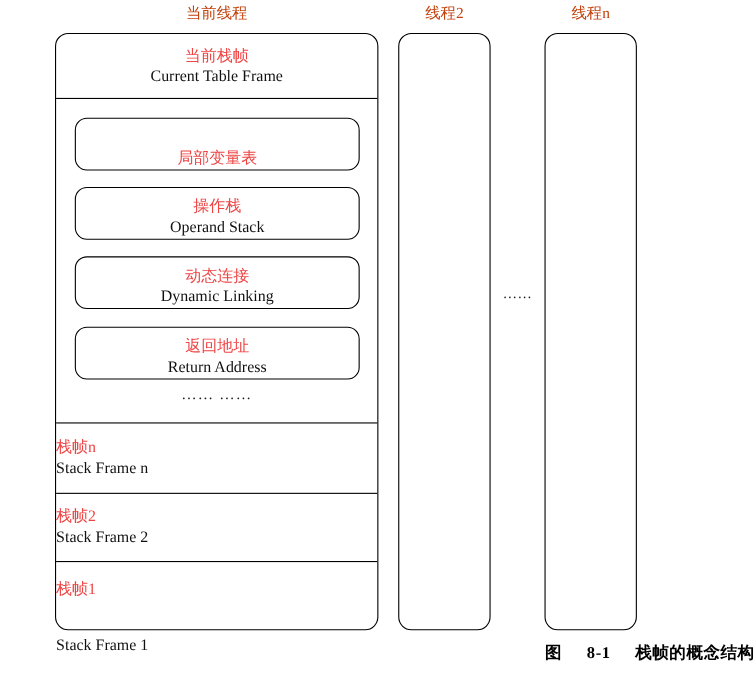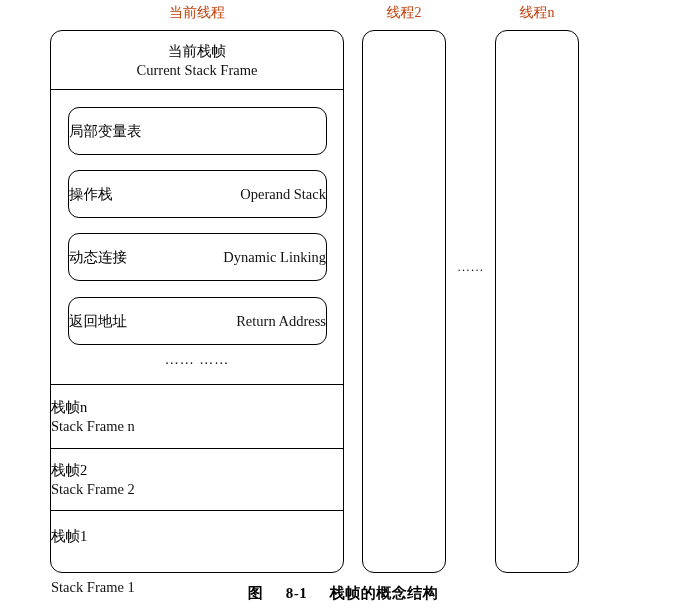--- a/index.html
+++ b/index.html
@@ -90,23 +90,23 @@
   .part-box {
     position: absolute;
     left: 17px;
     width: 259px;
     height: 48px;
     border: 1.3px solid #000000;
     border-radius: 11px;
     background: #ffffff;
     box-sizing: border-box;
     display: flex;
-    flex-direction: row;
+    flex-direction: column;
     align-items: center;
-    justify-content: space-between;
+    justify-content: flex-end;
   }
   #part-local    { top: 17px; }
   #part-operand  { top: 80px; }
   #part-dynamic  { top: 143px; }
   #part-return   { top: 207px; }
 
   .parts-ellipsis {
     position: absolute;
     left: 0;
     top: 262px;
@@ -128,21 +128,21 @@
     justify-content: center;
   }
   #frame-n  { top: 354px;  height: 64px;  border-bottom: 1.3px solid #000000; }
   #frame-2  { top: 418px;  height: 62px;  border-bottom: 1.3px solid #000000; }
   #frame-1  { top: 500px;  height: 61px; gap: 32px; }
 
   
   .cn {
     font-size: 14.5px;
     line-height: 20px;
-    color: #000000;
+    color: #ef4444;
     white-space: nowrap;
     font-family: "Liberation Serif", "DejaVu Serif", serif;
   }
   .en {
     font-size: 14.5px;
     line-height: 19px;
     color: #111111;
     white-space: nowrap;
     font-family: "Liberation Serif", "DejaVu Serif", serif;
   }
@@ -158,21 +158,21 @@
     letter-spacing: 0.5px;
     color: #1a1a1a;
   }
 
   
   #figure-caption {
     position: absolute;
     left: 0;
     top: 584px;
     width: 686px;
-    text-align: center;
+    text-align: right;
     font-size: 15px;
     font-weight: bold;
     color: #000000;
     letter-spacing: 0.5px;
     font-family: "Liberation Serif", "DejaVu Serif", serif;
   }
   .cap-seg { display: inline-block; }
   .cap-gap { display: inline-block; width: 14px; }
 </style>
 </head>
@@ -181,21 +181,21 @@
 <div class="canvas">
 
   <div class="col-label" id="label-current">当前线程</div>
   <div class="col-label" id="label-thread2">线程2</div>
   <div class="col-label" id="label-threadn">线程n</div>
 
   <div class="thread-col" id="col-current">
 
     <div class="current-frame-cell">
       <div class="cn">当前栈帧</div>
-      <div class="en">Current Stack Frame</div>
+      <div class="en">Current Table Frame</div>
     </div>
 
     <div class="frame-parts">
 
       <div class="part-box" id="part-local">
         <div class="cn">局部变量表</div>
       </div>
 
       <div class="part-box" id="part-operand">
         <div class="cn">操作栈</div>

